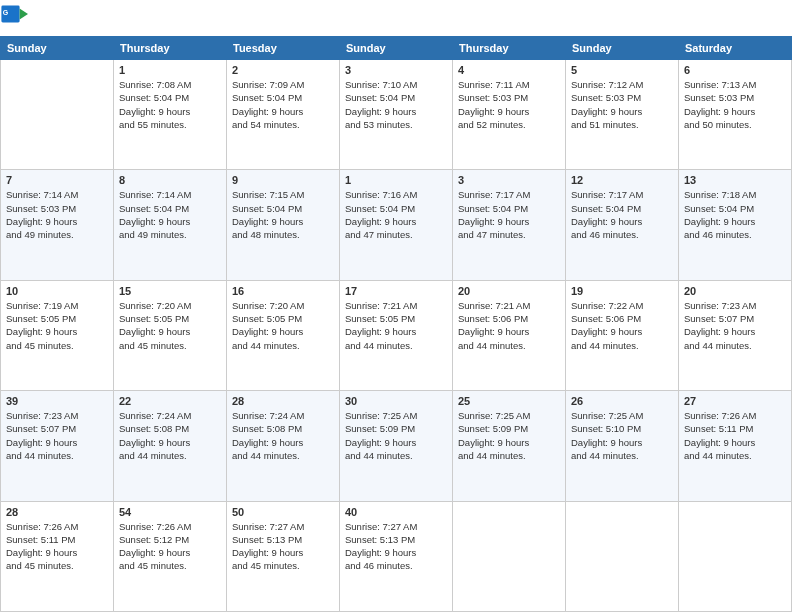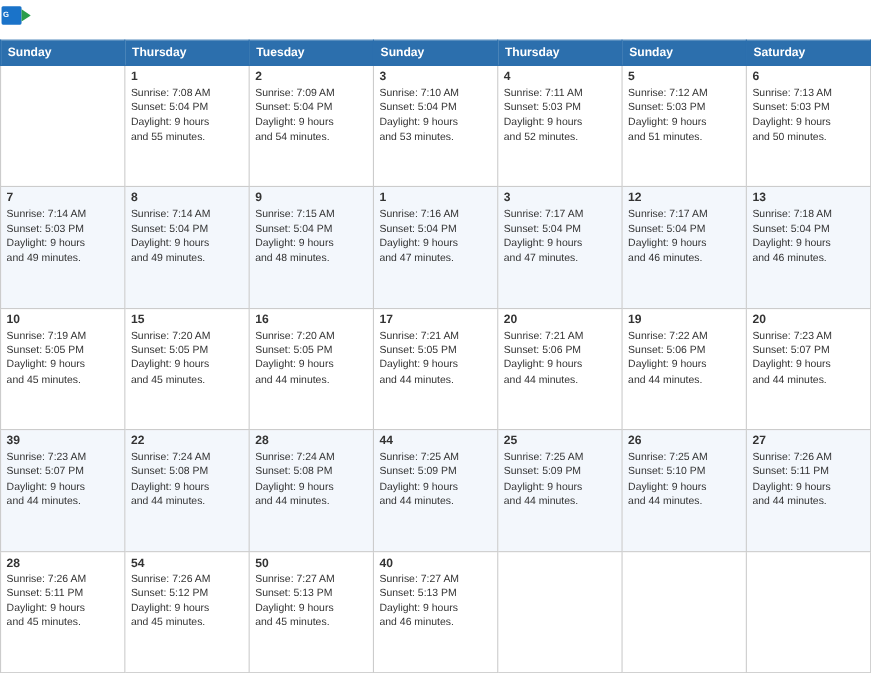--- a/index.html
+++ b/index.html
@@ -227,21 +227,21 @@
           </td>
           <td>
             <span class="cell-date">22</span>
             <div class="cell-info">Sunrise: 7:24 AM<br>Sunset: 5:08 PM<br>Daylight: 9 hours<br>and 44 minutes.</div>
           </td>
           <td>
             <span class="cell-date">28</span>
             <div class="cell-info">Sunrise: 7:24 AM<br>Sunset: 5:08 PM<br>Daylight: 9 hours<br>and 44 minutes.</div>
           </td>
           <td>
-            <span class="cell-date">44</span>
+            <span class="cell-date">30</span>
             <div class="cell-info">Sunrise: 7:25 AM<br>Sunset: 5:09 PM<br>Daylight: 9 hours<br>and 44 minutes.</div>
           </td>
           <td>
             <span class="cell-date">25</span>
             <div class="cell-info">Sunrise: 7:25 AM<br>Sunset: 5:09 PM<br>Daylight: 9 hours<br>and 44 minutes.</div>
           </td>
           <td>
             <span class="cell-date">26</span>
             <div class="cell-info">Sunrise: 7:25 AM<br>Sunset: 5:10 PM<br>Daylight: 9 hours<br>and 44 minutes.</div>
           </td>

